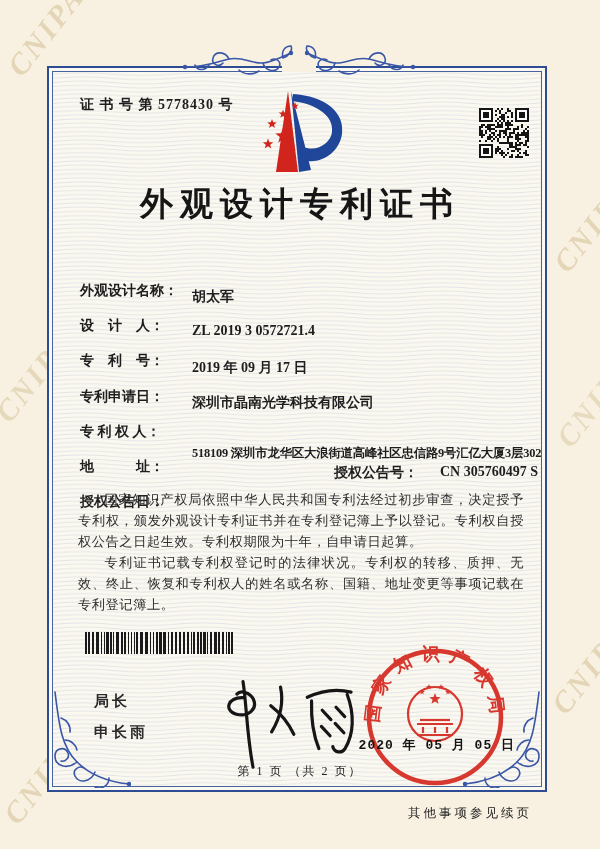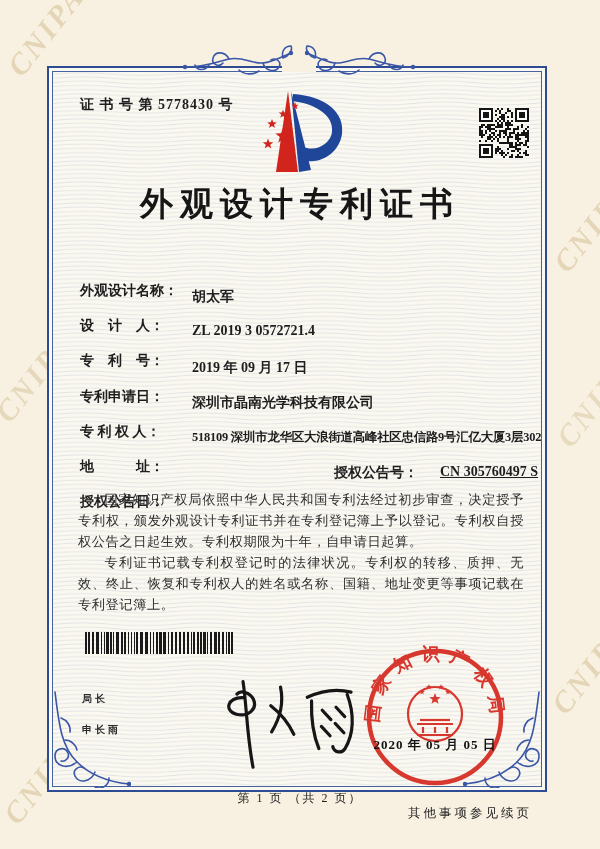--- a/index.html
+++ b/index.html
@@ -28,33 +28,33 @@
   .corner.left{left:2px;}
   .corner.right{right:2px;transform:scaleX(-1);}
   .abs{position:absolute;}
   .cert-no{left:80px;top:96px;font-size:14px;font-weight:600;letter-spacing:1px;}
   .logo{left:243px;top:88px;width:110px;height:88px;}
   .qr{left:479px;top:108px;width:50px;height:50px;shape-rendering:crispEdges;}
   .title{left:0;top:182px;width:600px;text-align:center;font-size:33px;font-weight:700;letter-spacing:7px;color:#161616;}
   .frow{left:80px;width:460px;height:20px;font-size:14px;font-weight:600;}
   .frow .flabel{position:absolute;left:0;top:0;white-space:nowrap;margin-top:29px;}
   .frow .fvalue{position:absolute;left:112px;top:0;white-space:nowrap;}
-  .frow .fvalue.addr{font-size:12.4px;letter-spacing:-0.2px;}
+  .frow .fvalue.addr{font-size:12.4px;letter-spacing:-0.2px;margin-top:16px;}
   .frow .flabel2{position:absolute;left:254px;top:0;white-space:nowrap;}
-  .frow .fvalue2{position:absolute;left:360px;top:0;white-space:nowrap;text-decoration:underline;}
+  .frow .fvalue2{position:absolute;left:360px;top:0;white-space:nowrap;}
   .paras{left:78px;top:489px;width:446px;font-size:13.2px;line-height:21px;color:#2e2e2e;}
   .paras p{margin:0;text-indent:2em;text-align:justify;letter-spacing:0.6px;}
   .barcode{left:85px;top:632px;width:155px;height:22px;}
-  .signer{left:82px;font-family:"Liberation Sans","DejaVu Sans",sans-serif;
-    font-size:10px;font-weight:600;letter-spacing:3px;color:#2b2b2b;}
+  .signer{left:94px;font-family:"Liberation Sans","DejaVu Sans",sans-serif;
+    font-size:15px;font-weight:600;letter-spacing:3px;color:#2b2b2b;}
   .sig{left:215px;top:670px;width:150px;height:105px;transform:rotate(-4deg);}
   .seal-svg{left:360px;top:642px;width:150px;height:150px;}
-  .seal-date{left:355px;top:736px;width:160px;text-align:center;font-size:13px;
-    font-weight:700;color:#141414;letter-spacing:1px;}
-  .page-info{left:0;top:763px;width:600px;text-align:center;font-size:12px;letter-spacing:2px;color:#222;margin-top:27px;}
+  .seal-date{left:355px;top:736px;width:160px;text-align:right;font-size:13px;
+    font-weight:700;color:#141414;letter-spacing:1px;font-family:Liberation Mono, monospace;}
+  .page-info{left:0;top:763px;width:600px;text-align:center;font-size:12px;letter-spacing:2px;color:#222;}
   .cont-note{left:0;top:805px;width:532px;text-align:right;font-size:12.5px;letter-spacing:3px;color:#222;}
   svg{display:block;}
 </style>
 </head>
 <body>
 
 <div>
 
   <span class="wm" style="left:-6px;top:14px;opacity:.6">CNIPA</span>
   <span class="wm" style="left:540px;top:210px;opacity:.6">CNIPA</span>

